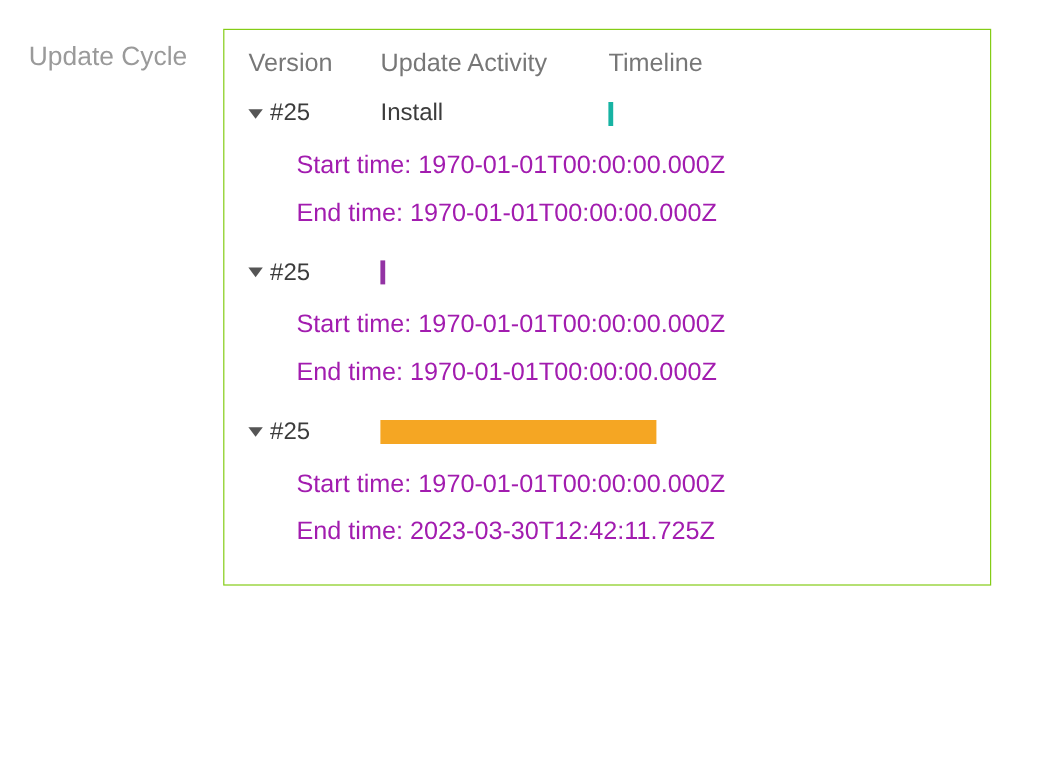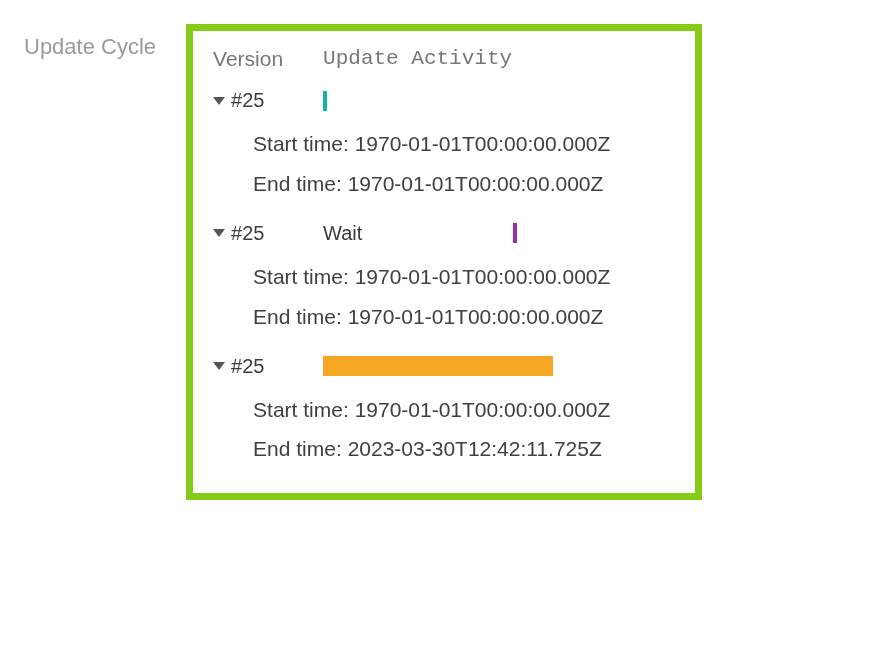--- a/index.html
+++ b/index.html
@@ -15,32 +15,32 @@
       gap: 30px;
       align-items: flex-start;
     }
     .side-label {
       color: #9a9a9a;
       font-size: 22px;
       padding-top: 10px;
       white-space: nowrap;
     }
     .panel {
-      border: 7px solid #84cc16;
+      border: 1px solid #84cc16;
       padding: 16px 20px 20px 20px;
-      width: 516px;
+      width: 640px;
     }
     .header-row {
       display: flex;
       color: #777;
       font-size: 21px;
       margin-bottom: 18px;
     }
     .col-version { width: 110px; }
-    .col-activity { width: 190px; font-family: Liberation Mono, monospace; }
+    .col-activity { width: 190px; }
     .col-timeline { flex: 1; }
     .group { margin-bottom: 14px; }
     .group:last-child { margin-bottom: 0; }
     .row {
       display: flex;
       align-items: center;
       font-size: 20px;
       color: #3c3c3c;
       cursor: pointer;
     }
@@ -52,44 +52,46 @@
       border-top: 8px solid #555;
       margin-right: 6px;
       flex: none;
     }
     .row .ver { width: 110px; display: flex; align-items: center; }
     .row .act { width: 190px; }
     .row .tl  { flex: 1; display:flex; align-items:center; }
     .bar { height: 20px; display:block; }
     .detail {
       padding: 12px 0 4px 40px;
-      color: #404040;
+      color: #a21caf;
       font-size: 21px;
       line-height: 1.9;
     }
   </style>
 </head>
 <body>
 
 <div class="container">
   <div class="side-label">Update Cycle</div>
 
   <div class="panel">
 
     <div class="header-row">
       <div class="col-version">Version</div>
       <div class="col-activity">Update Activity</div>
+      <div class="col-timeline">Timeline</div>
     </div>
 
     <div class="group">
       <div class="row">
         <div class="ver">
           <span class="chev"></span>
           <span>#25</span>
         </div>
+        <div class="act">Install</div>
         <div class="tl">
           <span class="bar" style="background:#17b3a3;width:4px;"></span>
         </div>
       </div>
       <div class="detail">
         <div>
           <span>Start time:</span>
           <span>1970-01-01T00:00:00.000Z</span>
         </div>
         <div>
@@ -98,21 +100,20 @@
         </div>
       </div>
     </div>
 
     <div class="group">
       <div class="row">
         <div class="ver">
           <span class="chev"></span>
           <span>#25</span>
         </div>
-        <div class="act">Wait</div>
         <div class="tl">
           <span class="bar" style="background:#9333a4;width:4px;"></span>
         </div>
       </div>
       <div class="detail">
         <div>
           <span>Start time:</span>
           <span>1970-01-01T00:00:00.000Z</span>
         </div>
         <div>

